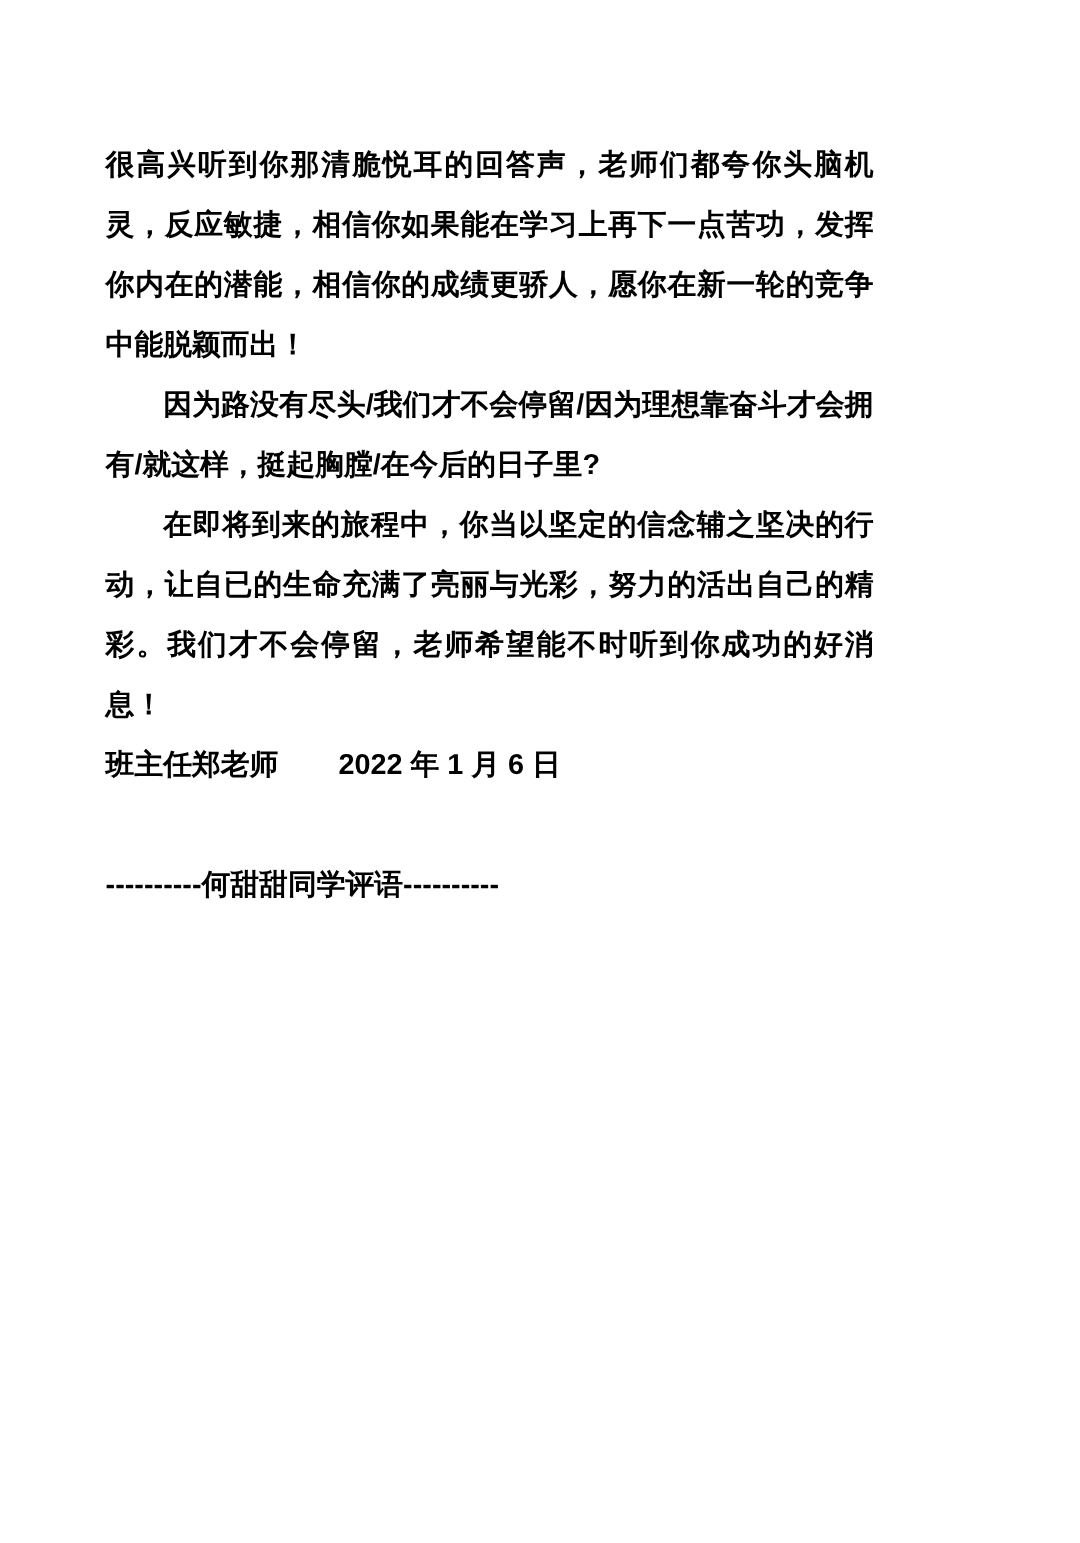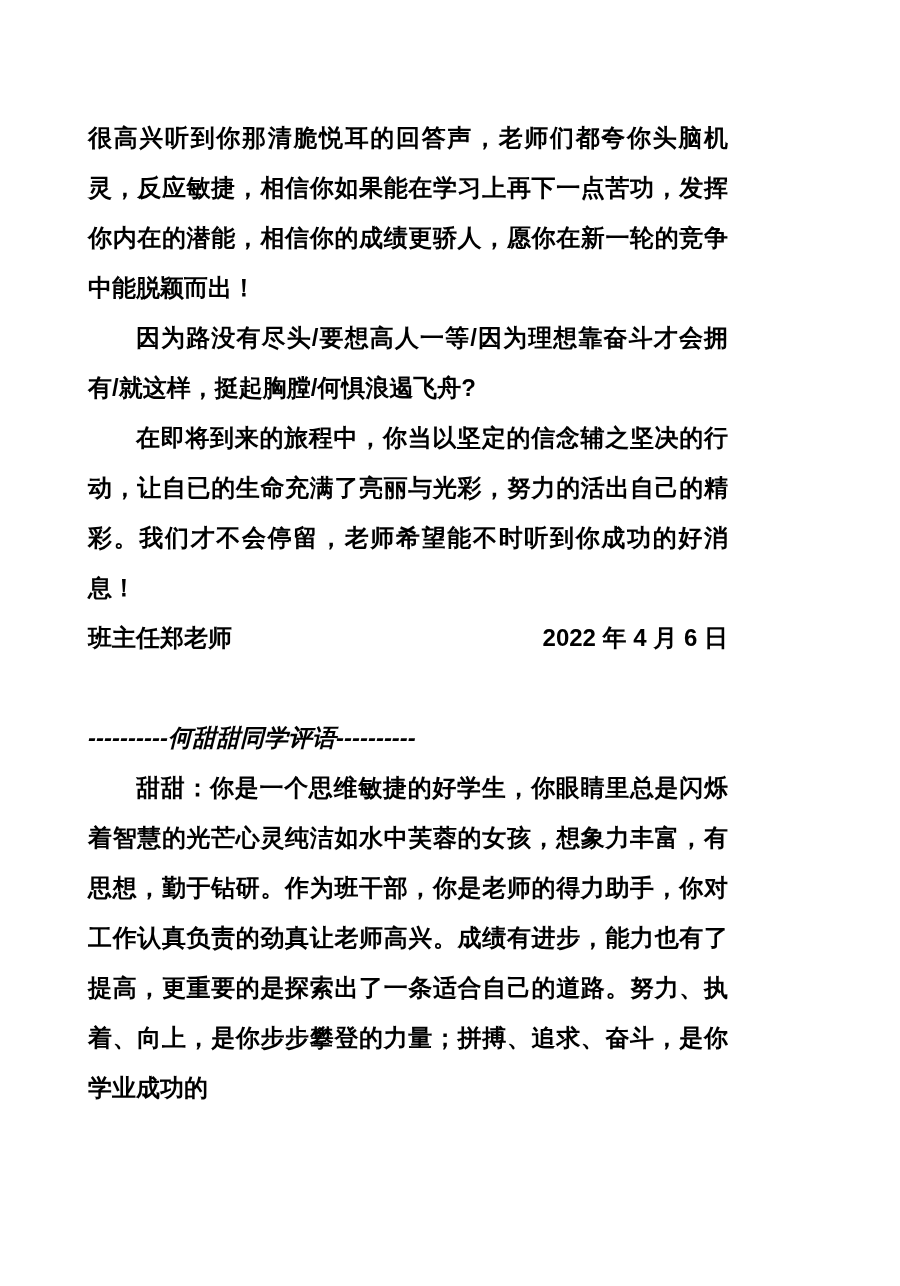--- a/index.html
+++ b/index.html
@@ -28,46 +28,43 @@
   }
   .para.indent {
     text-indent: 2em;
   }
   .signature-line {
     display: flex;
     margin-left: 244px;
     gap: 50px;
     text-align: left;
     white-space: nowrap;
-    justify-content: space-between;
   }
   .blank-line {
     height: 50px;
   }
   .divider-line {
     text-align: left;
-    font-style: italic;
   }
 </style>
 </head>
 <body>
 
 <div class="page">
 
   <p class="para">很高兴听到你那清脆悦耳的回答声，老师们都夸你头脑机灵，反应敏捷，相信你如果能在学习上再下一点苦功，发挥你内在的潜能，相信你的成绩更骄人，愿你在新一轮的竞争中能脱颖而出！</p>
 
-  <p class="para indent">因为路没有尽头/要想高人一等/因为理想靠奋斗才会拥有/就这样，挺起胸膛/何惧浪遏飞舟?</p>
+  <p class="para indent">因为路没有尽头/我们才不会停留/因为理想靠奋斗才会拥有/就这样，挺起胸膛/在今后的日子里?</p>
 
   <p class="para indent">在即将到来的旅程中，你当以坚定的信念辅之坚决的行动，让自已的生命充满了亮丽与光彩，努力的活出自己的精彩。我们才不会停留，老师希望能不时听到你成功的好消息！</p>
 
 
   <p class="signature-line">
     <span>班主任郑老师</span>
-    <span>2022 年 4 月 6 日</span>
+    <span>2022 年 1 月 6 日</span>
   </p>
 
   <div class="blank-line"></div>
 
   <p class="divider-line">----------何甜甜同学评语----------</p>
 
-  <p class="para indent">甜甜：你是一个思维敏捷的好学生，你眼睛里总是闪烁着智慧的光芒心灵纯洁如水中芙蓉的女孩，想象力丰富，有思想，勤于钻研。作为班干部，你是老师的得力助手，你对工作认真负责的劲真让老师高兴。成绩有进步，能力也有了提高，更重要的是探索出了一条适合自己的道路。努力、执着、向上，是你步步攀登的力量；拼搏、追求、奋斗，是你学业成功的</p>
 
 </div>
 
 </body></html>

